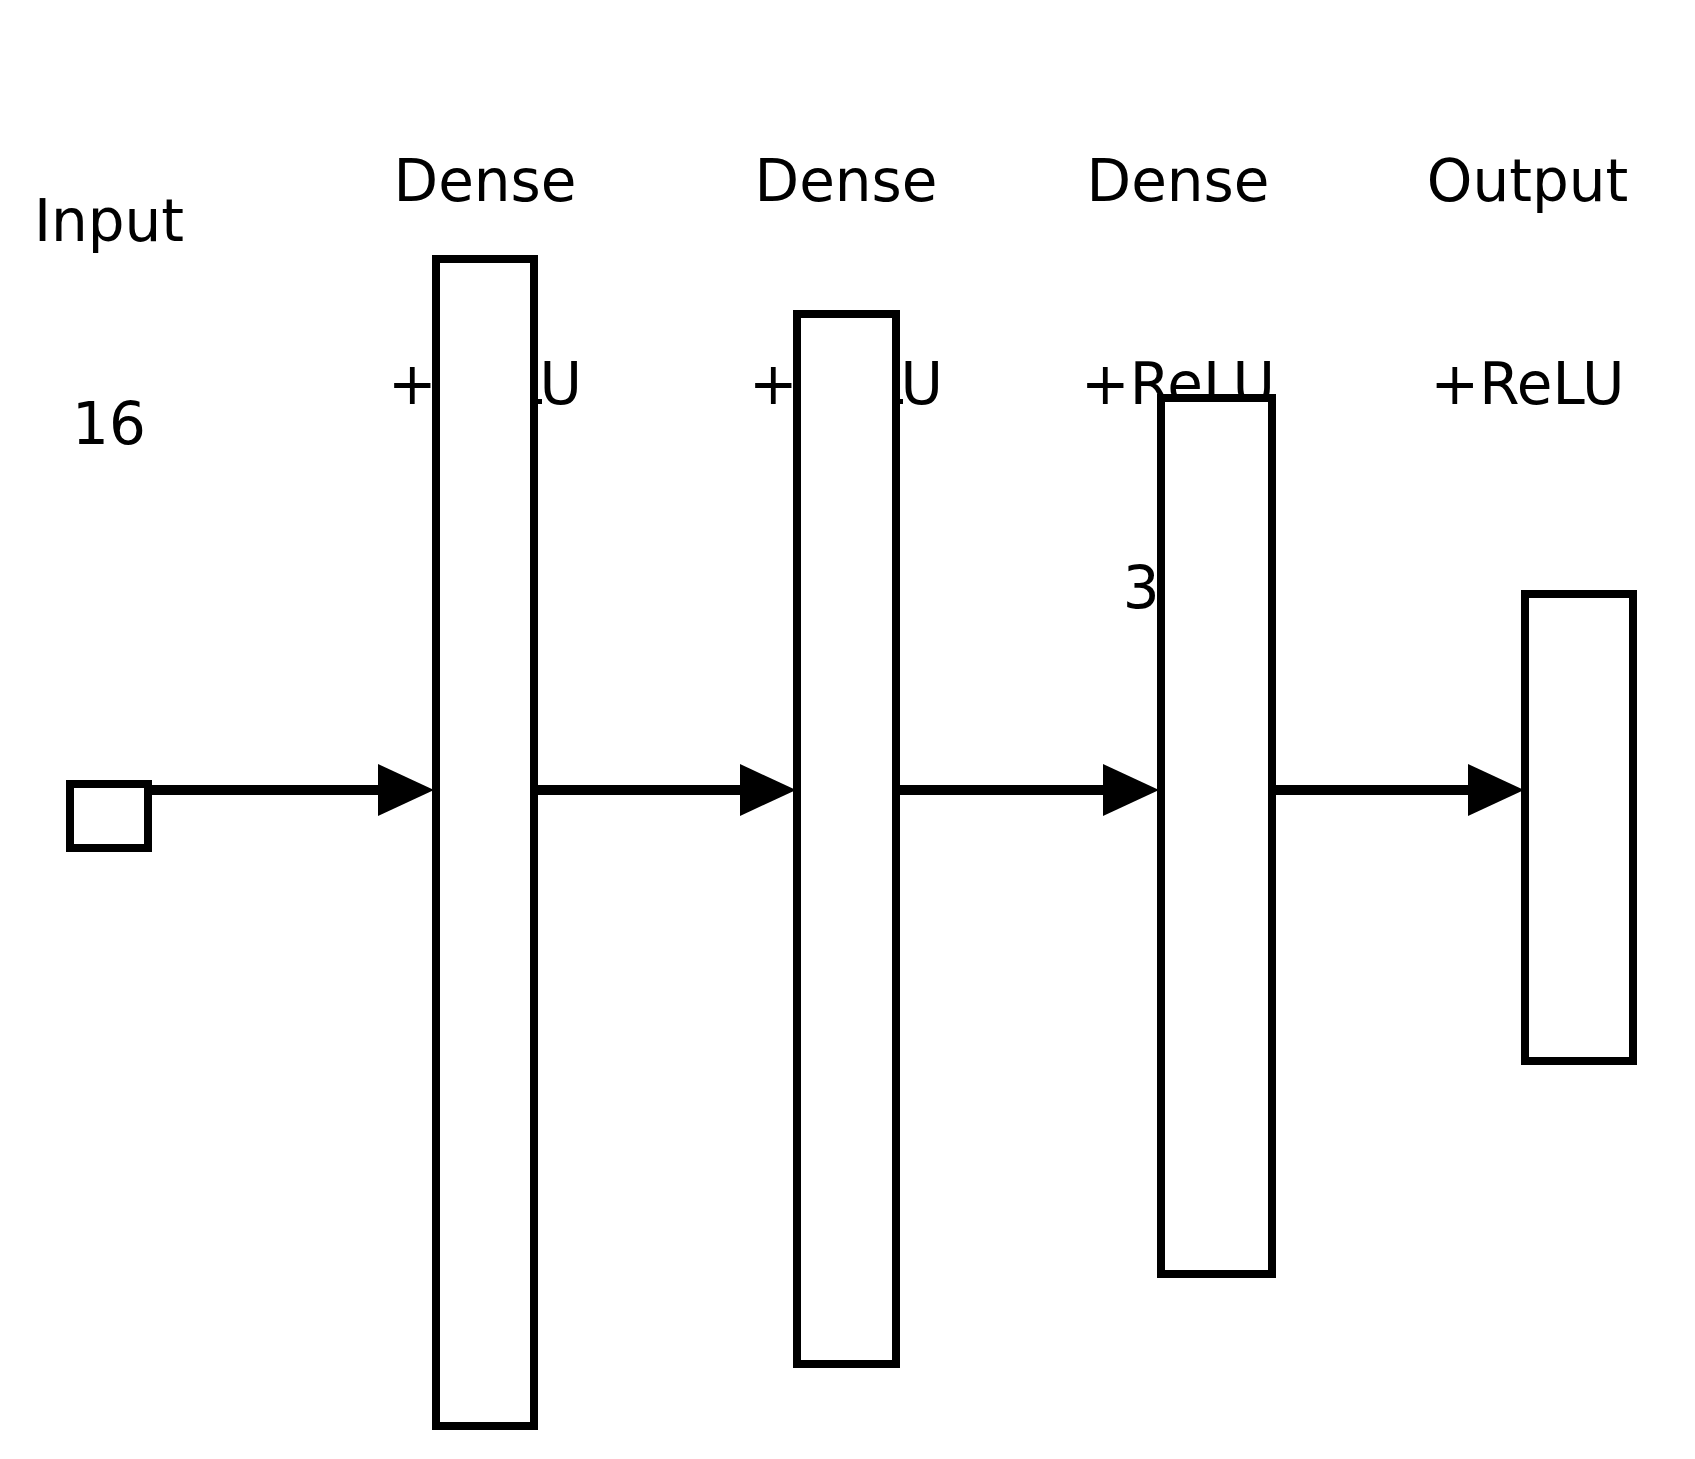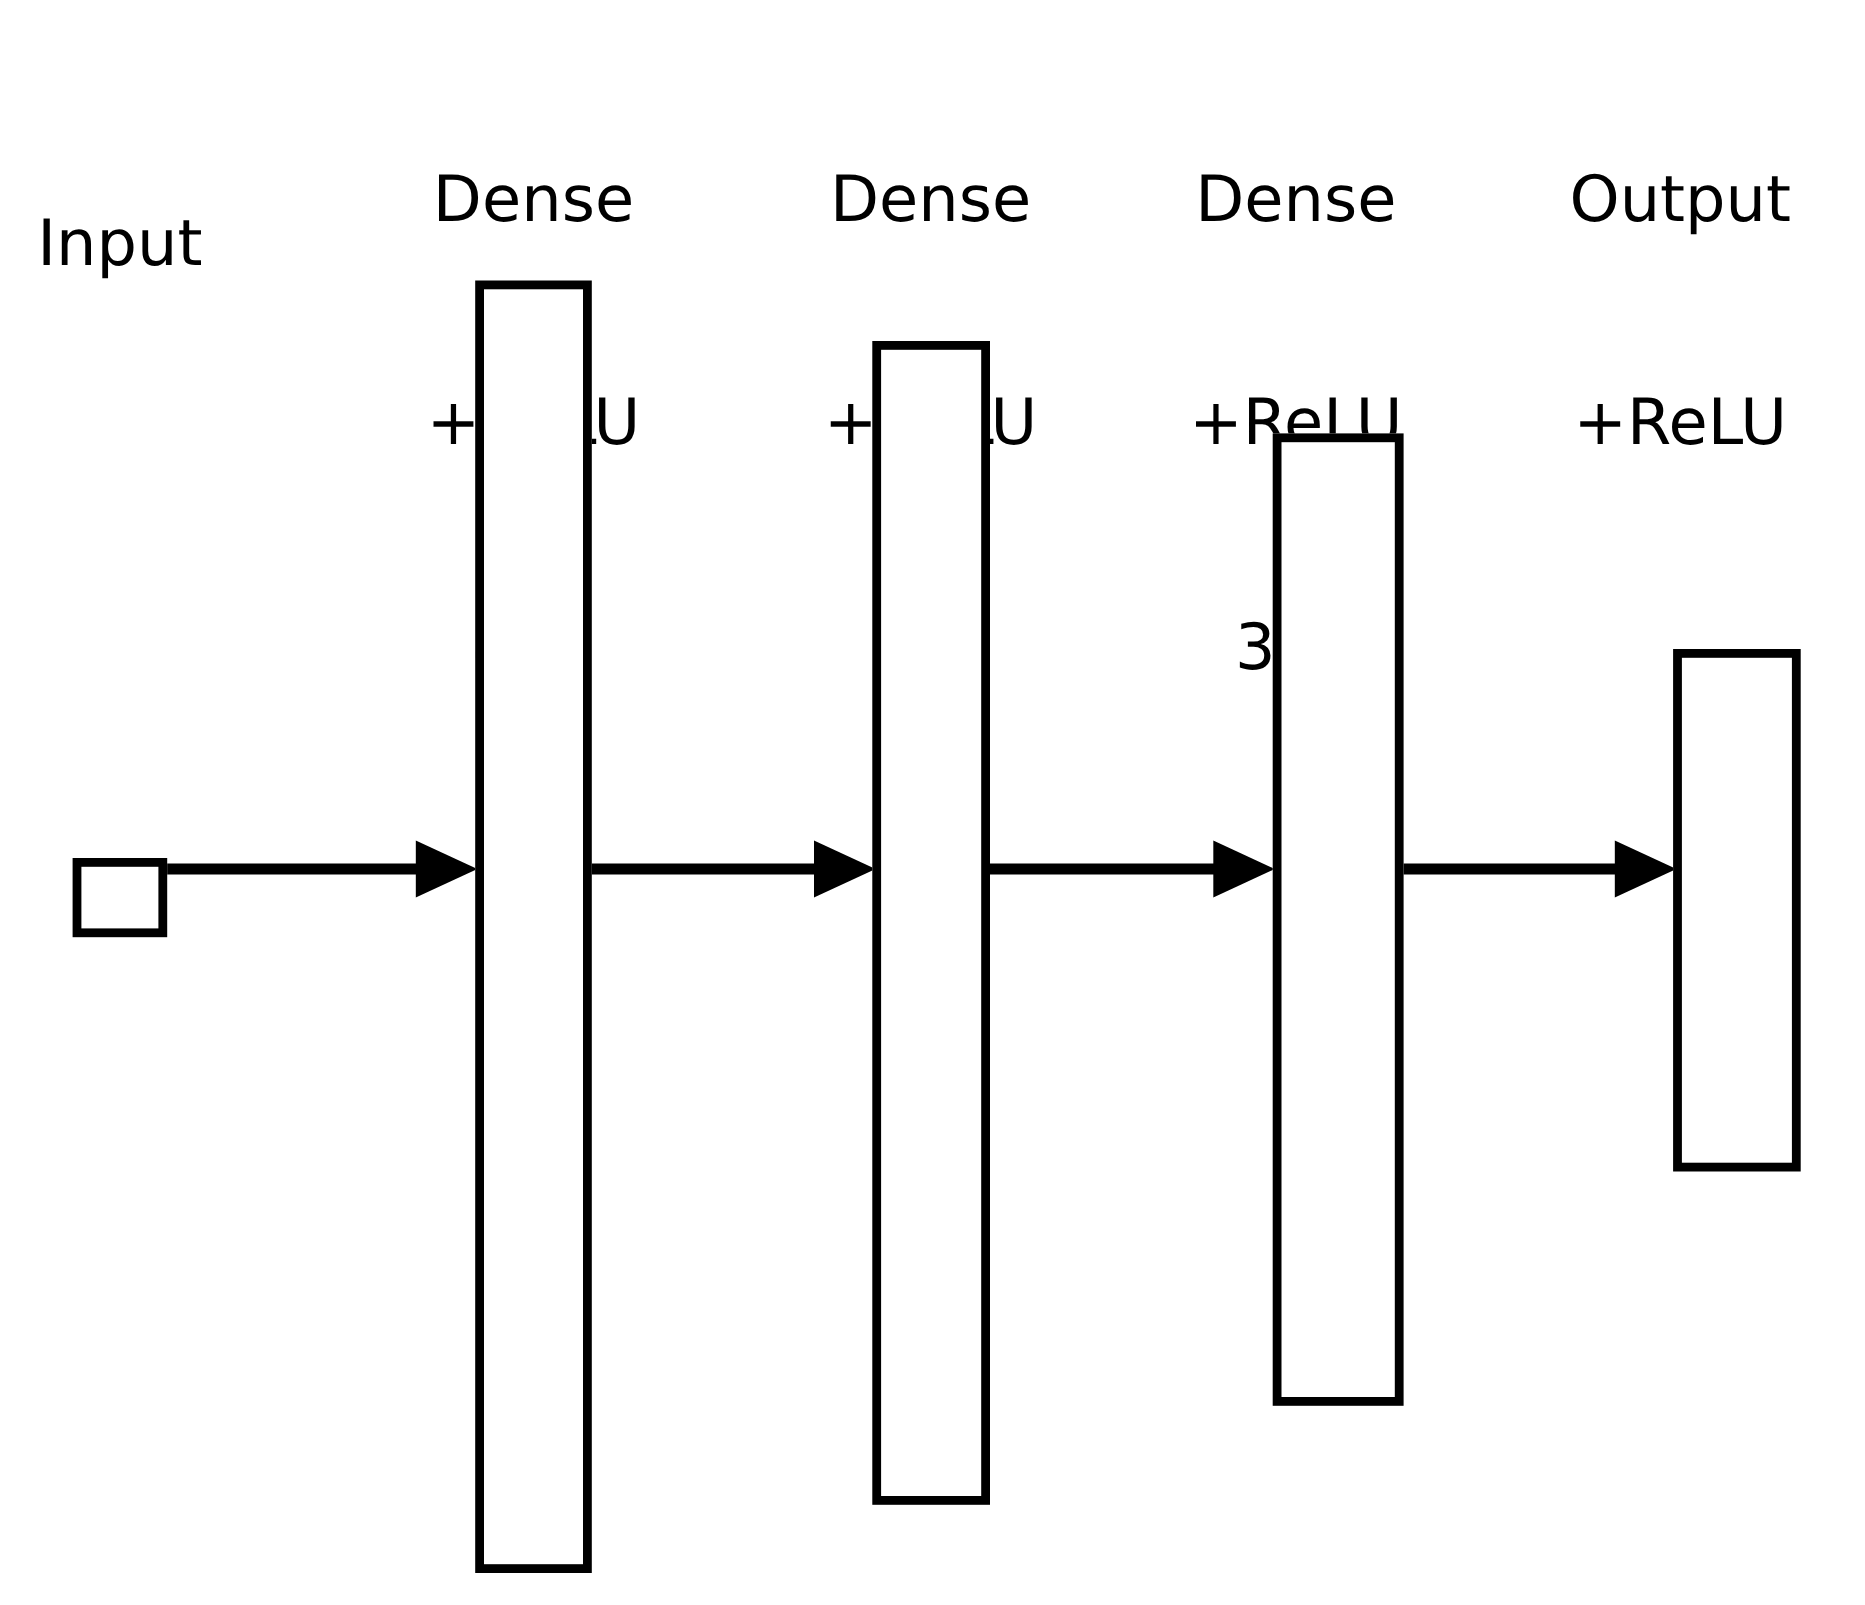--- a/index.html
+++ b/index.html
@@ -57,20 +57,21 @@
     border-left: 56px solid #000000;
   }
 </style>
 </head>
 <body>
 
 <div id="canvas">
 
   <div class="layer-label" style="left:0px; top:52px; width:218px;">
     <span class="lbl-line">Input</span>
+    <span class="lbl-line">16</span>
   </div>
 
   <div class="layer-label" style="left:355px; top:12px; width:260px;">
     <span class="lbl-line">Dense</span>
     <span class="lbl-line">+ReLU</span>
     <span class="lbl-line">400</span>
   </div>
 
   <div class="layer-label" style="left:716px; top:12px; width:260px;">
     <span class="lbl-line">Dense</span>

